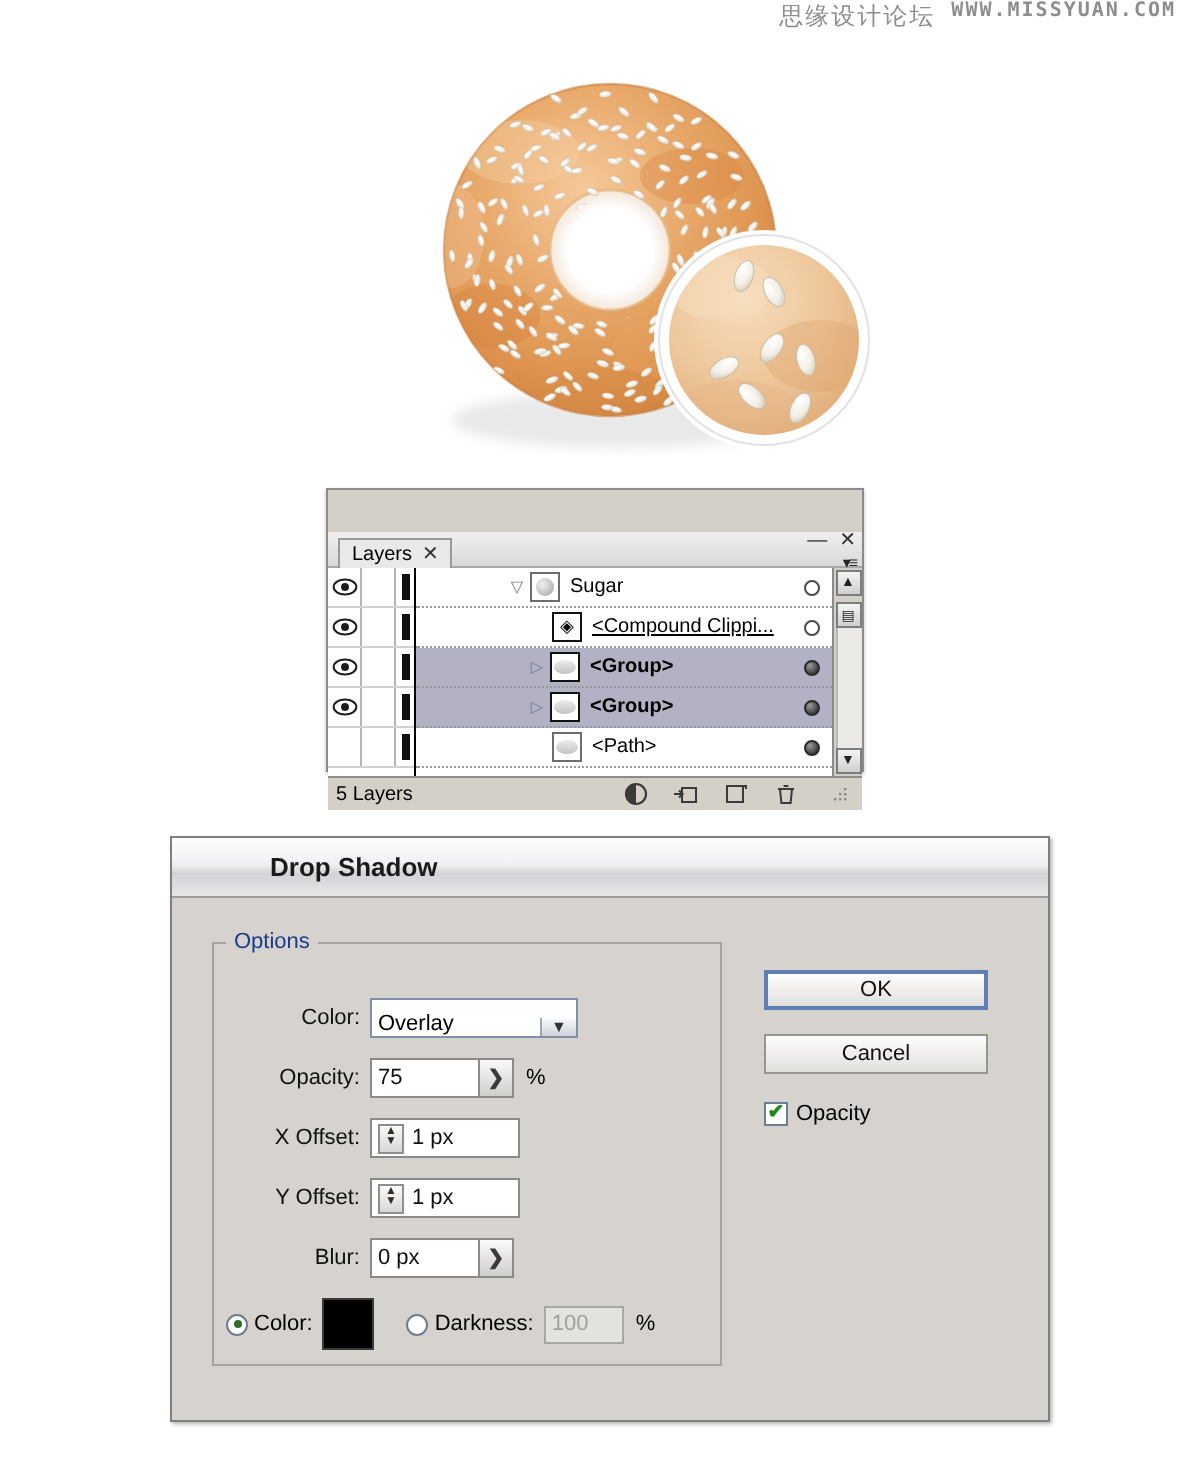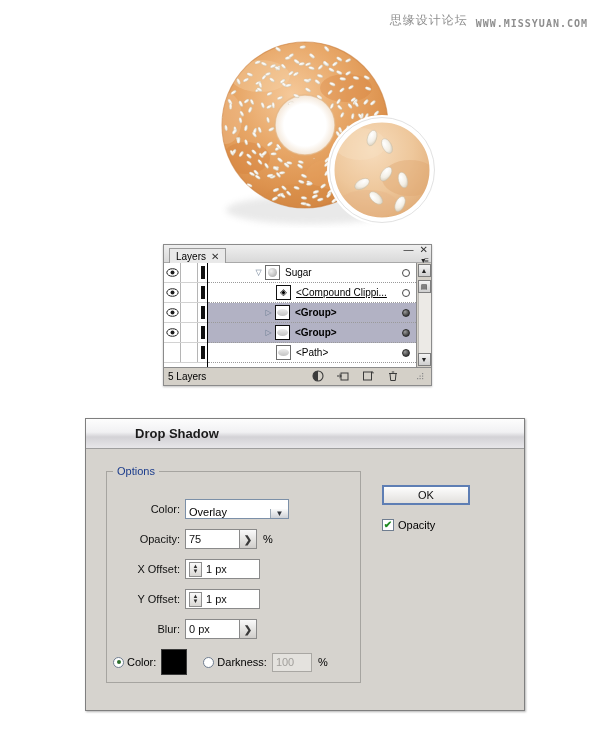--- a/index.html
+++ b/index.html
@@ -9,22 +9,22 @@
     background:#ffffff;
     font-family:"Liberation Sans", sans-serif;
     font-size:11px;
     color:#000;
     position:relative;
     overflow:hidden;
   }
 
   
   #watermark {
-    position:absolute; top:12px; right:12px;
-    display:flex; align-items:flex-end; gap:8px;
+    position:absolute; top:0; right:12px;
+    display:flex; align-items:flex-start; gap:8px;
     color:#8e8e8e;
     user-select:none;
   }
   #watermark .wm-cn { font-size:12px; letter-spacing:1px; font-family:"DejaVu Sans", sans-serif; }
   #watermark .wm-en { font-size:10px; letter-spacing:1px; font-family:"DejaVu Sans Mono", monospace;font-weight:bold; }
 
   
   #bagel-illustration {
     position:absolute; left:160px; top:28px;
     width:290px; height:200px;
@@ -35,20 +35,21 @@
     position:absolute; left:163px; top:244px;
     width:269px; height:142px;
     background:#d4d0c8;
     border:1px solid #8b8b8b;
     box-shadow:0 1px 2px rgba(0,0,0,.25);
   }
   .panel-titlebar {
     position:relative; height:18px;
     background:linear-gradient(#efefef,#d9d9d9);
     border-bottom:1px solid #a9a9a9;
+    margin-top:21px;
   }
   .panel-tab {
     position:absolute; left:5px; top:3px;
     height:15px; padding:1px 6px 0 6px;
     background:#e9e9e9;
     border:1px solid #9a9a9a; border-bottom:none;
     font-size:10px; line-height:13px;
     display:flex; align-items:center; gap:5px;
   }
   .panel-tab .tab-close { font-size:10px; color:#333; }
@@ -212,21 +213,21 @@
     width:11px; height:11px; border-radius:50%;
     border:1px solid #6f7d90; background:#fff;
     display:flex; align-items:center; justify-content:center; flex:none;
   }
   .radio .dot { width:4px; height:4px; border-radius:50%; background:#2d6f2d; }
   .swatch {
     width:26px; height:26px; background:#000; border:1px solid #3a3a3a;
   }
 
   .btn {
-    width:88px; height:20px;
+    width:112px; height:20px;
     background:linear-gradient(#fdfdfd,#e2e0dd);
     border:1px solid #97958f;
     display:flex; align-items:center; justify-content:center;
     font-size:11px; color:#101010;
   }
   .btn.default { border:2px solid #5e7eb4; }
   .checkbox-row { display:flex; align-items:center; gap:4px; }
   .checkbox {
     width:12px; height:12px; background:#fff; border:1px solid #6f7d90;
     display:flex; align-items:center; justify-content:center;
@@ -607,20 +608,21 @@
         <span class="txtfield disabled" style="width:40px;height:19px">
           <span>100</span>
         </span>
         <span class="unit">%</span>
       </div>
 
     </fieldset>
 
     <div style="position:absolute;left:296px;top:36px">
       <div class="btn default">OK</div>
+      <div class="btn" style="margin-top:12px">Cancel</div>
       <div class="checkbox-row" style="margin-top:14px">
         <span class="checkbox">✔</span>
         <span>Opacity</span>
       </div>
     </div>
 
   </div>
 </div>
 
 </body></html>

